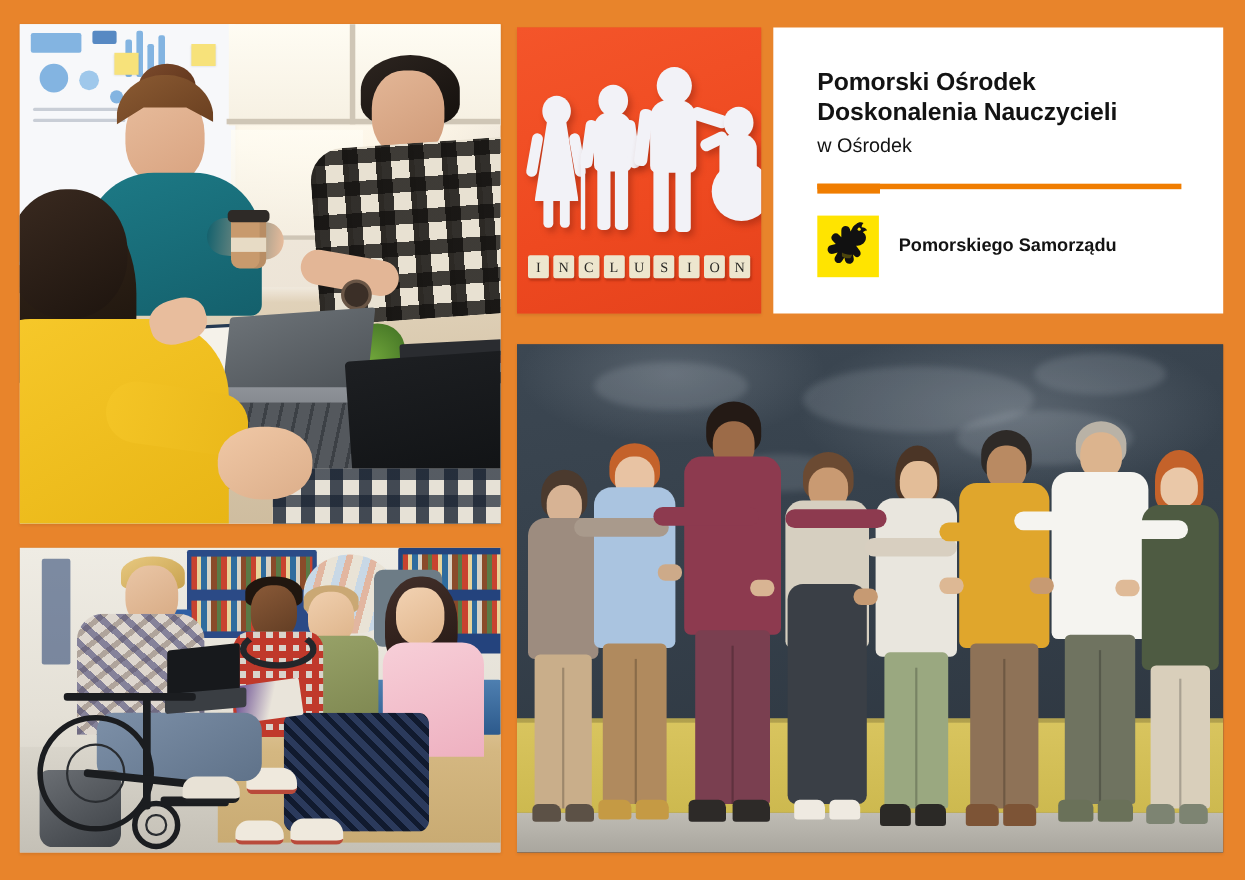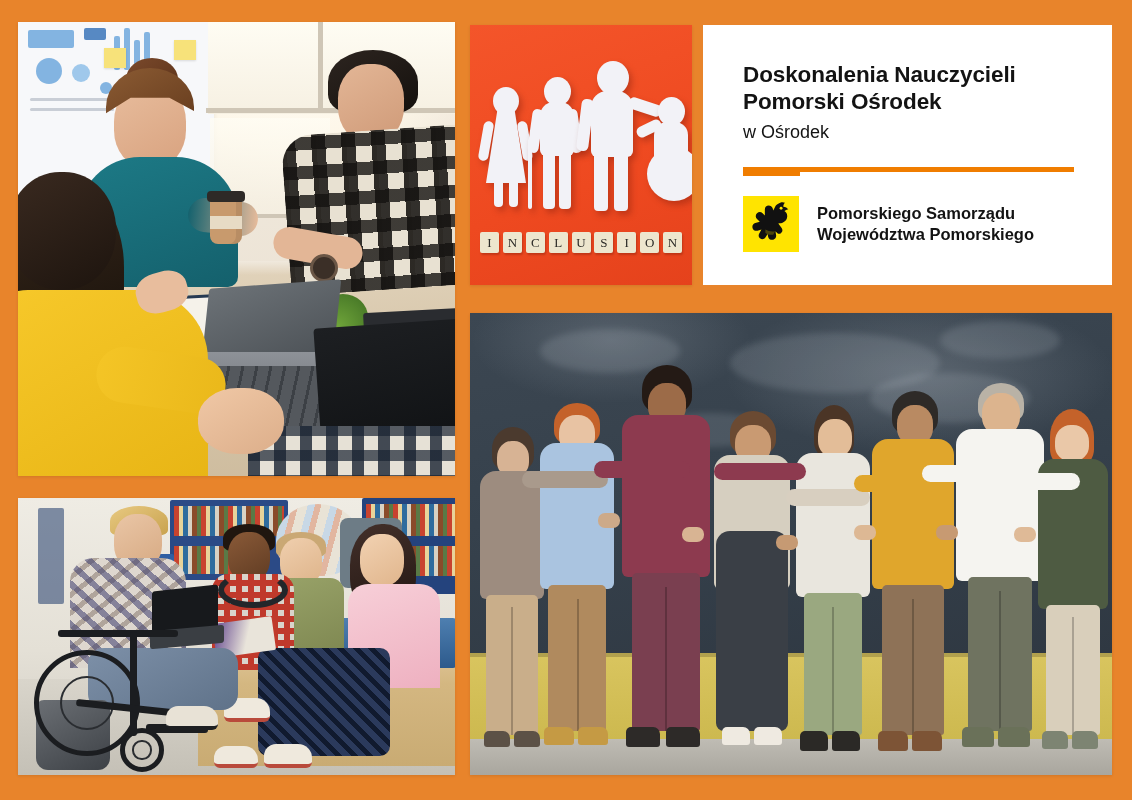--- a/index.html
+++ b/index.html
@@ -395,43 +395,42 @@
       <div class="tile">S</div>
       <div class="tile">I</div>
       <div class="tile">O</div>
       <div class="tile">N</div>
     </div>
   </div>
 
   <div class="panel" id="panel-logo">
     <div class="logo-inner">
       <div class="org-name">
+        <div>Pomorski Ośrodek</div>
         <div>Doskonalenia Nauczycieli</div>
-        <div>Pomorski Ośrodek</div>
       </div>
       <div class="org-city">w Ośrodek</div>
 
       <div class="divider">
         <div class="thin"></div>
         <div class="thick"></div>
       </div>
 
       <div class="inst-row">
         <div class="crest">
           <svg viewBox="0 0 100 100" width="56" height="56" aria-hidden="true">
             <g fill="#111111">
               <path d="M63 14c3-3 8-4 12-2-2 2-3 4-3 7 4 0 7 2 9 5-3 0-5 1-7 3 3 2 5 5 5 9 0 5-3 9-7 11-3 2-6 2-9 2l6 8c2 3 2 7-1 9-2 2-5 2-7 0l-3-3 1 6c1 4-1 8-5 9-4 1-8-1-9-5l-1-5-4 6c-2 3-6 4-9 2-3-2-4-6-2-9l4-7-7 2c-4 1-8-1-9-5-1-4 1-8 5-9l8-2-5-5c-3-3-3-7 0-10 3-3 7-3 10 0l4 4V24c0-4 3-7 7-7 3 0 6 2 7 5l1 4 3-6c1-3 4-5 6-6z"></path>
               <circle cx="68" cy="22" r="2.6" fill="#FFE400"></circle>
               <path d="M40 60c5 3 11 4 17 3l-3 6c-5 1-10 0-14-3z" fill="#FFE400" opacity=".25"></path>
             </g>
           </svg>
         </div>
         <div class="inst-text">
           <div>Pomorskiego Samorządu</div>
-          <div>Województwa Pomorskiego</div>
         </div>
       </div>
     </div>
   </div>
 
   <div class="panel shadowed" id="photo-group">
     <div class="gp-board">
       <div class="gp-chalk" style="left:260px;top:20px;width:210px;height:60px;"></div>
       <div class="gp-chalk" style="left:400px;top:60px;width:160px;height:50px;"></div>
       <div class="gp-chalk" style="left:70px;top:16px;width:140px;height:44px;"></div>

